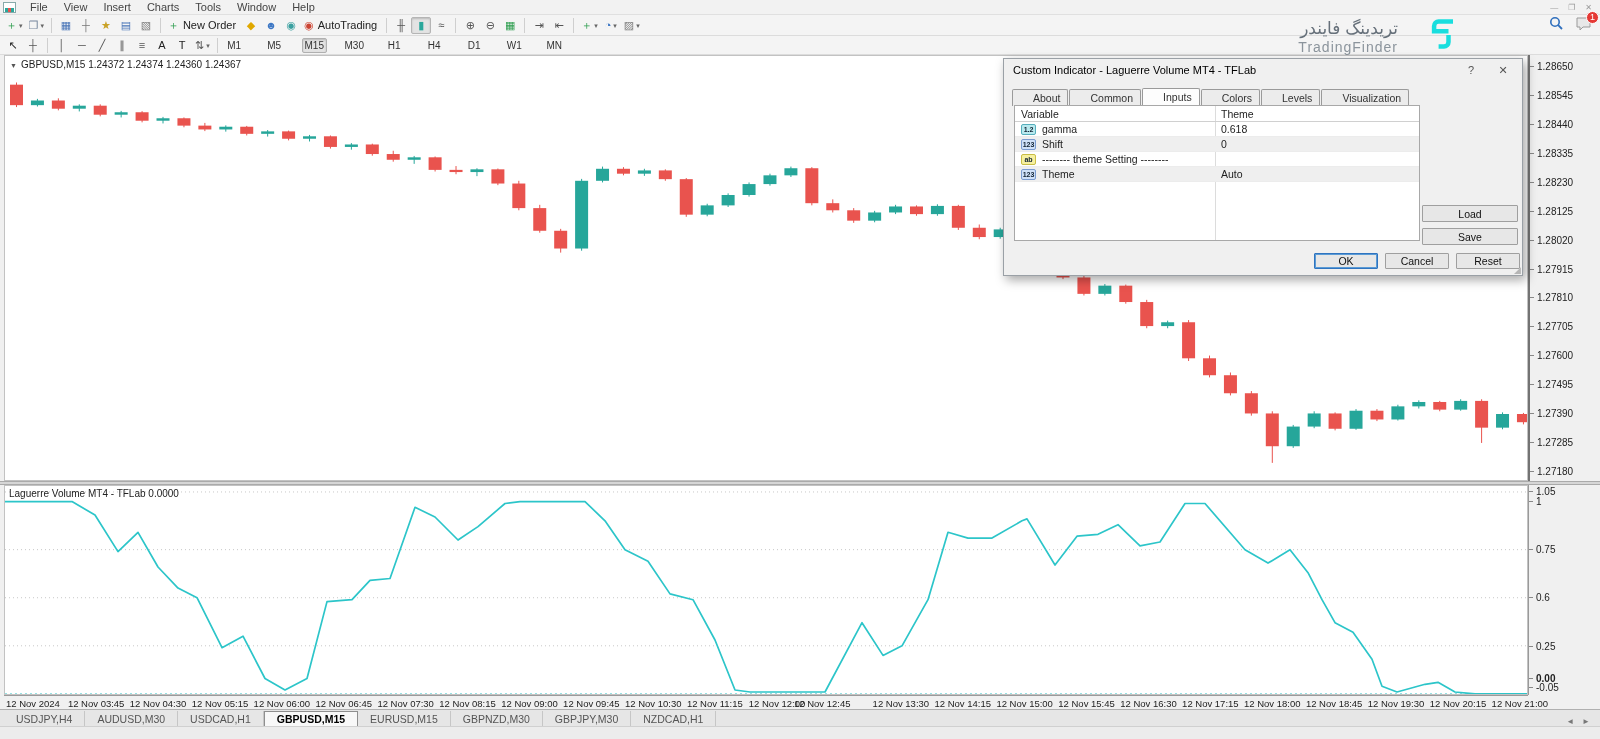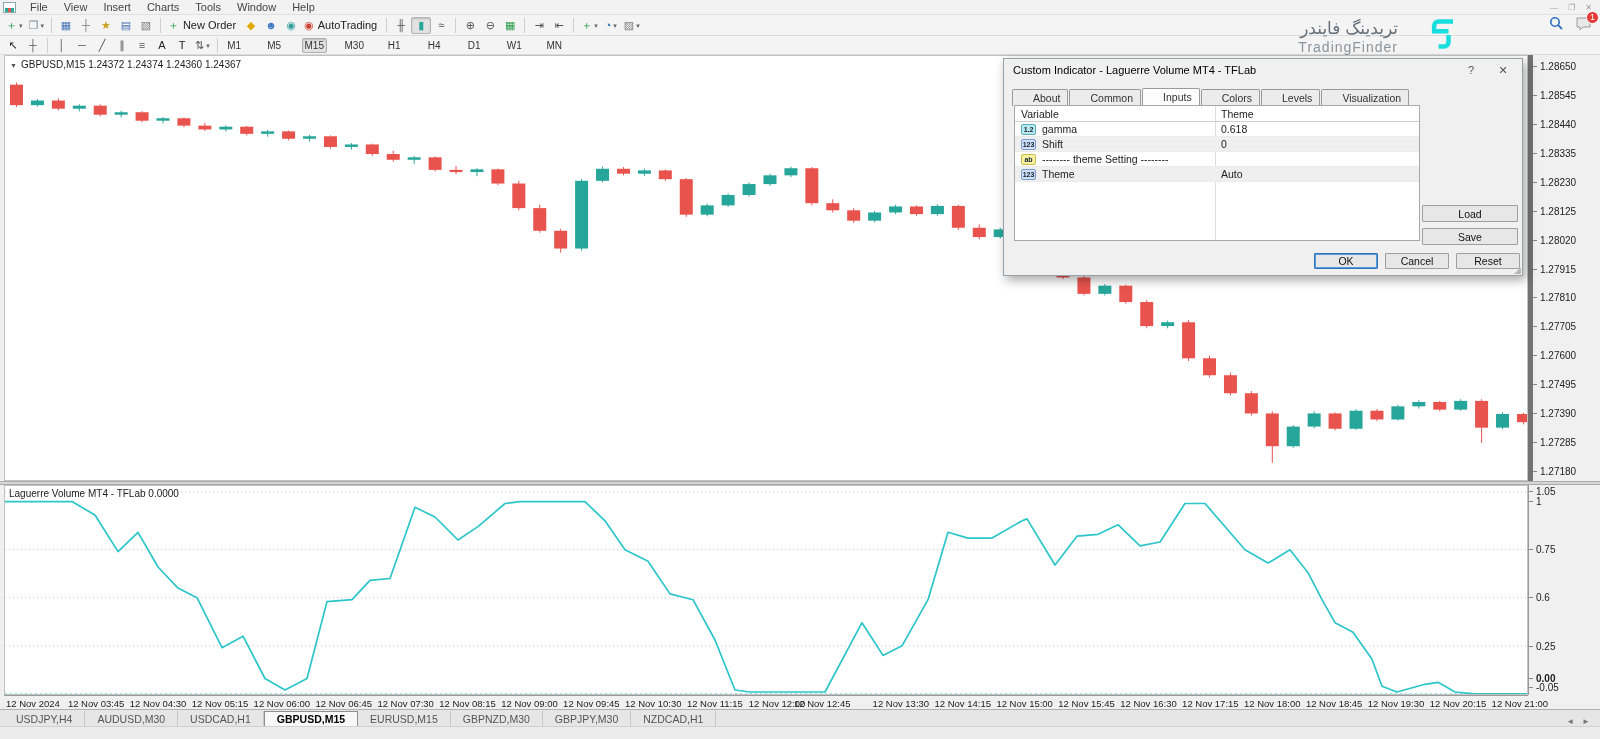--- a/index.html
+++ b/index.html
@@ -39,21 +39,21 @@
   .chat-wrap { position:relative; }
   .badge { position:absolute; top:-6px; right:-7px; min-width:13px; height:13px; border-radius:7px;
            background:#e53935; color:#fff; font-size:9px; display:flex; align-items:center; justify-content:center;
            padding:0 3px; border:1px solid #fff; }
 
   
   .chart-area { position:absolute; left:4px; top:55px; width:1524px; height:426px; background:#fff;
                 border:1px solid #c2c2c2; overflow:hidden; }
   .symbol-line { position:absolute; left:5px; top:3px; font-size:10px; color:#222; z-index:5; }
   .symbol-line .dd { font-size:7px; color:#555; margin-right:4px; }
-  .price-axis { position:absolute; left:1528px; top:55px; width:72px; height:426px; border-left:5px solid #737373;
+  .price-axis { position:absolute; left:1528px; top:55px; width:72px; height:426px; border-left:2px solid #737373;
                 font-size:10px; color:#222; }
   .price-axis .axlbl, .ind-axis .axlbl { position:absolute; left:7px; white-space:nowrap; }
   .axlbl::before { content:""; position:absolute; left:-7px; top:5px; width:4px; height:1px; background:#888; }
 
   .splitter { position:absolute; left:0; top:481px; width:1600px; height:4px; background:#d6d6d6;
               border-top:1px solid #aaa; border-bottom:1px solid #aaa; }
 
   .ind-area { position:absolute; left:4px; top:485px; width:1524px; height:210px; background:#fff;
               border:1px solid #c2c2c2; overflow:hidden; }
   .ind-label { position:absolute; left:4px; top:2px; font-size:10px; color:#222; z-index:5; }

